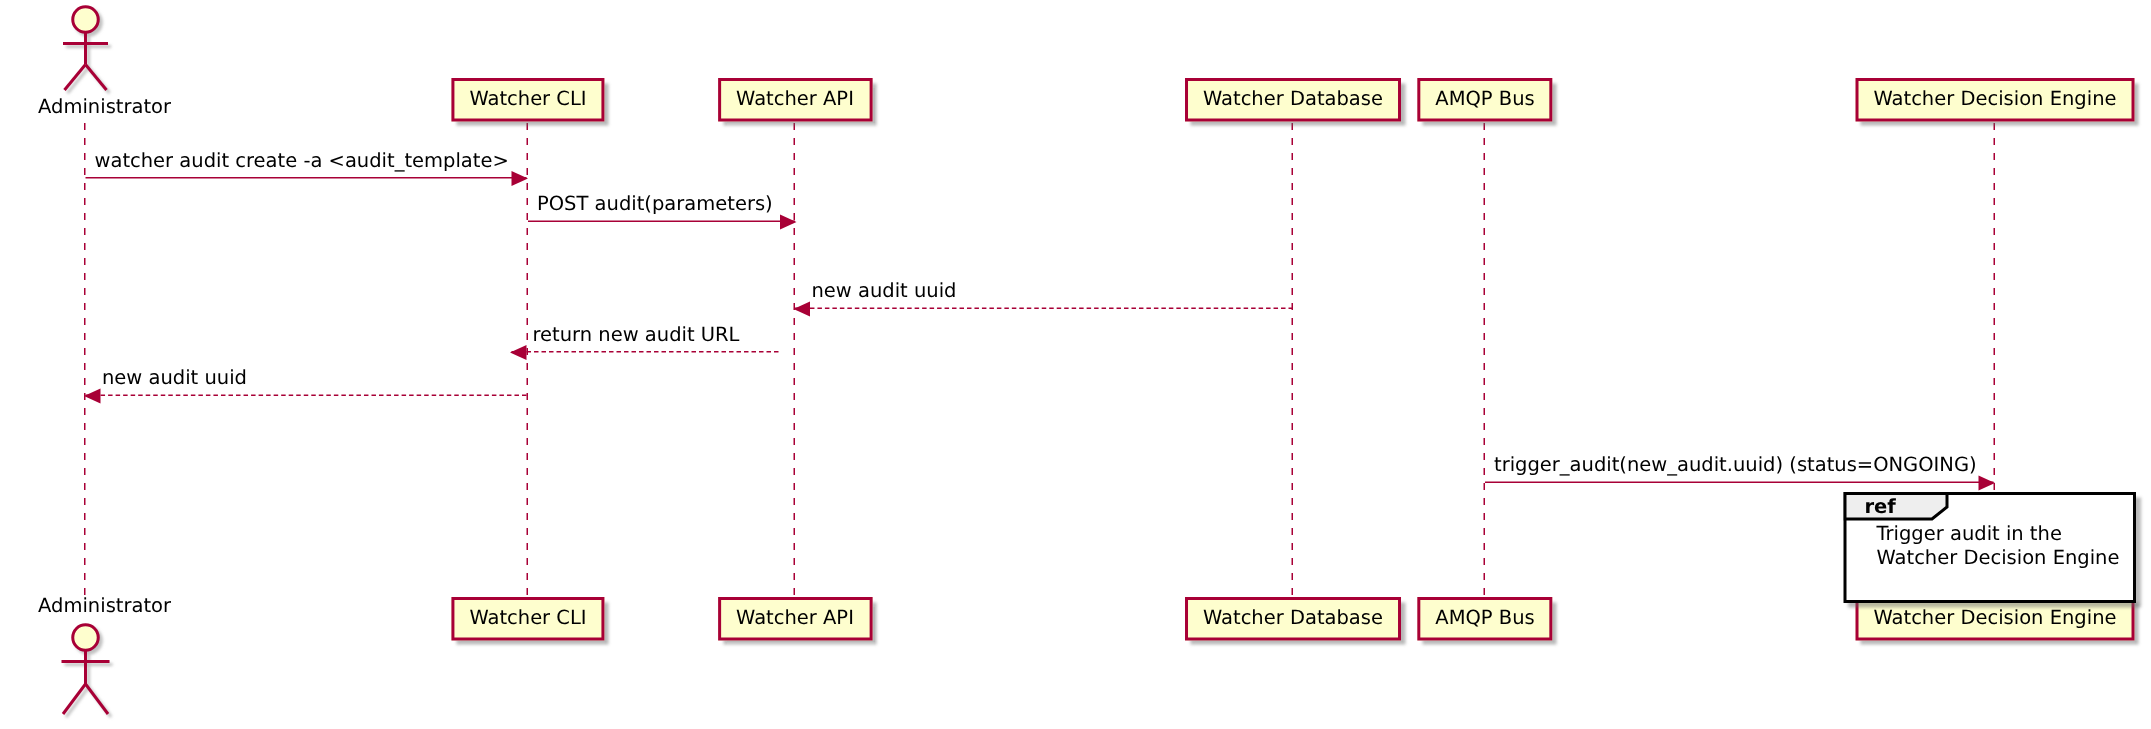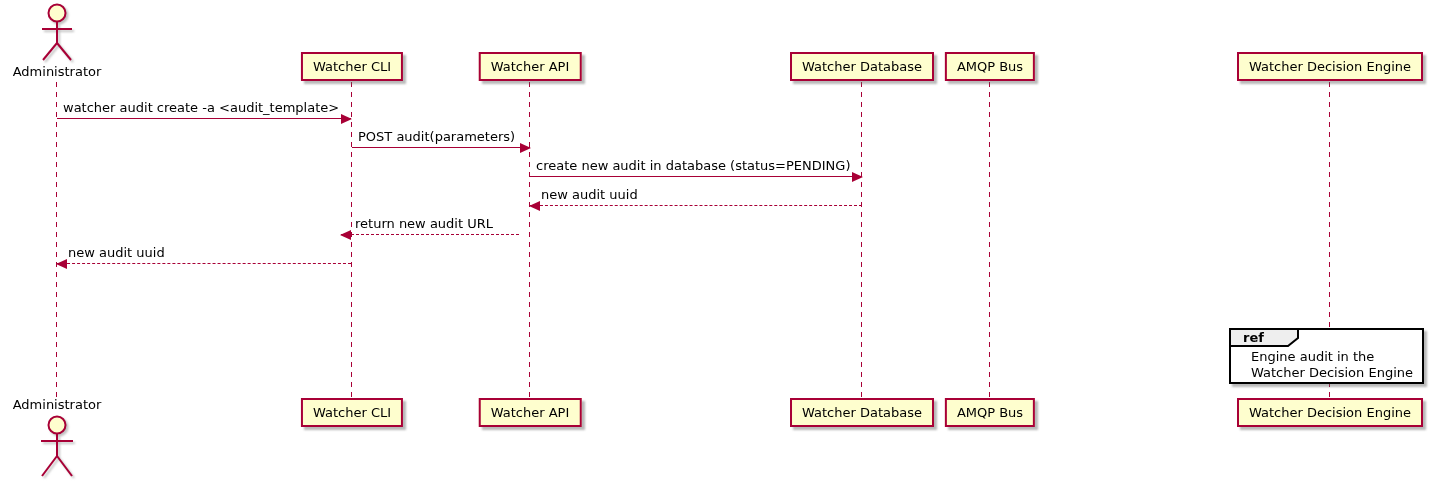--- a/index.html
+++ b/index.html
@@ -19,37 +19,37 @@
     background:repeating-linear-gradient(to bottom, var(--accent) 0 5px, transparent 5px 10px);
   }
   .pbox {
     position:absolute; transform:translateX(-50%);
     background:var(--pfill); border:2px solid var(--accent);
     padding:5px 10px; line-height:15px; white-space:nowrap;
     box-shadow:3px 3px 2px rgba(100,100,100,0.45);
     z-index:3; text-align:left;
   }
   .actor-label {
-    position:absolute; width:114px; text-align:center; line-height:15px; z-index:3;
+    position:absolute; width:114px; text-align:right; line-height:15px; z-index:3;
   }
   .actor-svg { position:absolute; z-index:3; filter:drop-shadow(2px 2px 1px rgba(150,150,150,0.6)); }
   .msg { position:absolute; z-index:2; }
   .msg-label { line-height:14px; padding-bottom:3px; white-space:nowrap; }
   .pl6  .msg-label { padding-left:6px; }
   .pl11 .msg-label { padding-left:11px; }
   .pl14 .msg-label { padding-left:14px; }
   .msg-line { position:relative; height:0; }
   .solid  .msg-line { border-top:1px solid var(--accent); }
   .dashed .msg-line { border-top:1px dashed var(--accent); }
   .ah { position:absolute; width:0; height:0; top:-5px;
         border-top:5px solid transparent; border-bottom:5px solid transparent; }
   .ah-right { right:-1px; border-left:11px solid var(--accent); }
   .ah-left  { left:-1px;  border-right:11px solid var(--accent); }
   .ref {
-    position:absolute; left:1229px; top:328px; width:195px; height:56px;
+    position:absolute; left:1229px; top:328px; width:195px; height:74px;
     background:#ffffff; border:2px solid #000000;
     box-shadow:3px 3px 2px rgba(100,100,100,0.45); z-index:4;
   }
   .ref-tab { position:absolute; left:-2px; top:-2px; }
   .ref-body { padding:19px 4px 0 20px; line-height:16px; white-space:nowrap; }
 </style>
 </head>
 <body>
 
 <div class="canvas">
@@ -83,26 +83,20 @@
       </div>
   </div>
 
   <div class="msg solid pl6" style="left:352px; top:130px; width:178px;">
     <div class="msg-label">POST audit(parameters)</div>
     <div class="msg-line">
         <span class="ah ah-right"></span>
       </div>
   </div>
 
-  <div class="msg solid pl6" style="left:530px; top:159px; width:332px;">
-    <div class="msg-label">create new audit in database (status=PENDING)</div>
-    <div class="msg-line">
-        <span class="ah ah-right"></span>
-      </div>
-  </div>
 
   <div class="msg dashed pl11" style="left:530px; top:188px; width:332px;">
     <div class="msg-label">new audit uuid</div>
     <div class="msg-line">
         <span class="ah ah-left"></span>
       </div>
   </div>
 
   <div class="msg dashed pl14" style="left:341px; top:217px; width:178px;">
     <div class="msg-label">return new audit URL</div>
@@ -112,28 +106,34 @@
   </div>
 
   <div class="msg dashed pl11" style="left:57px; top:246px; width:294px;">
     <div class="msg-label">new audit uuid</div>
     <div class="msg-line">
         <span class="ah ah-left"></span>
       </div>
   </div>
 
 
+  <div class="msg solid pl6" style="left:990px; top:304px; width:339px;">
+    <div class="msg-label">trigger_audit(new_audit.uuid) (status=ONGOING)</div>
+    <div class="msg-line">
+        <span class="ah ah-right"></span>
+      </div>
+  </div>
 
   <div class="ref">
     <svg class="ref-tab" width="72" height="20" viewBox="0 0 72 20">
       <path d="M1,1 H69 V10 L59,18 H1 Z" fill="#EEEEEE" stroke="#000000" stroke-width="2"></path>
       <text x="14" y="14" font-size="13" font-weight="bold" font-family="DejaVu Sans, sans-serif" fill="#000000">ref</text>
     </svg>
     <div class="ref-body">
-      <div>Engine audit in the</div>
+      <div>Trigger audit in the</div>
       <div>Watcher Decision Engine</div>
     </div>
   </div>
 
   <div class="pbox" style="left:352px; top:398px;">Watcher CLI</div>
   <div class="pbox" style="left:530px; top:398px;">Watcher API</div>
   <div class="pbox" style="left:862px; top:398px;">Watcher Database</div>
   <div class="pbox" style="left:990px; top:398px;">AMQP Bus</div>
   <div class="pbox" style="left:1330px; top:398px;">Watcher Decision Engine</div>
 

